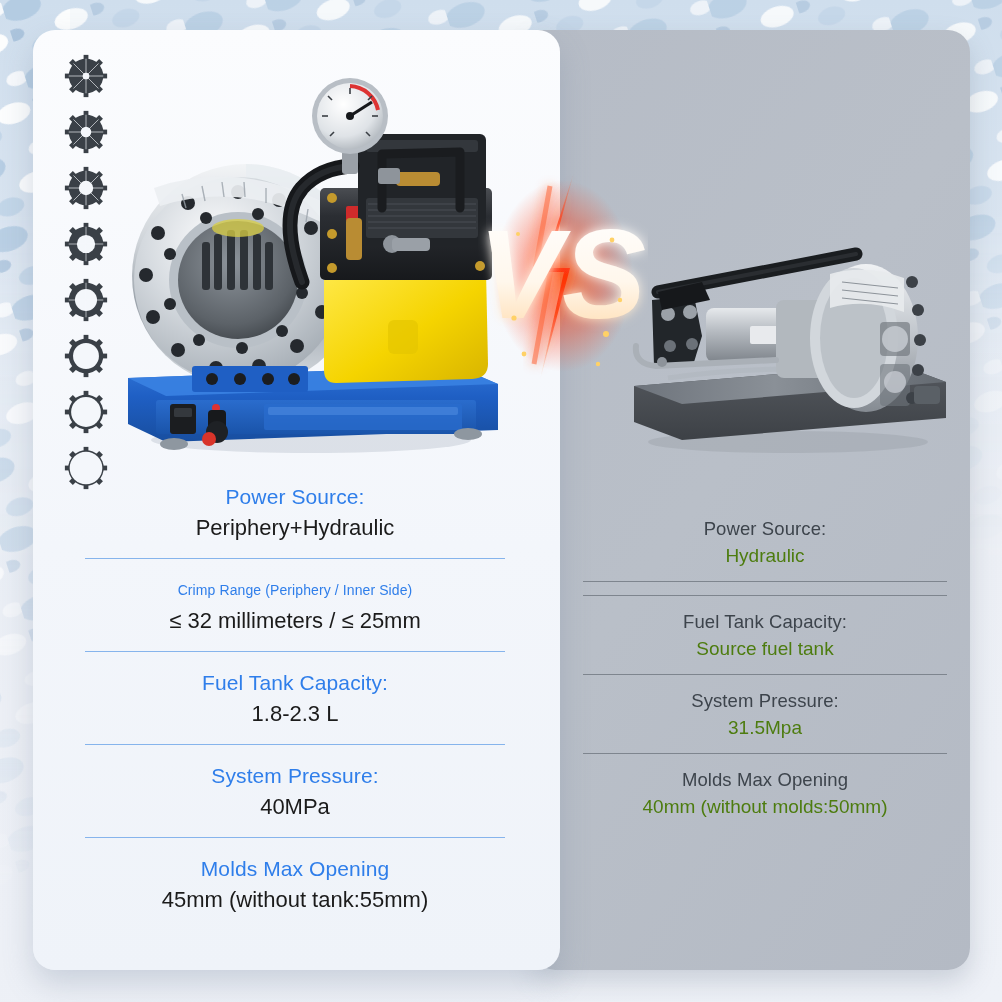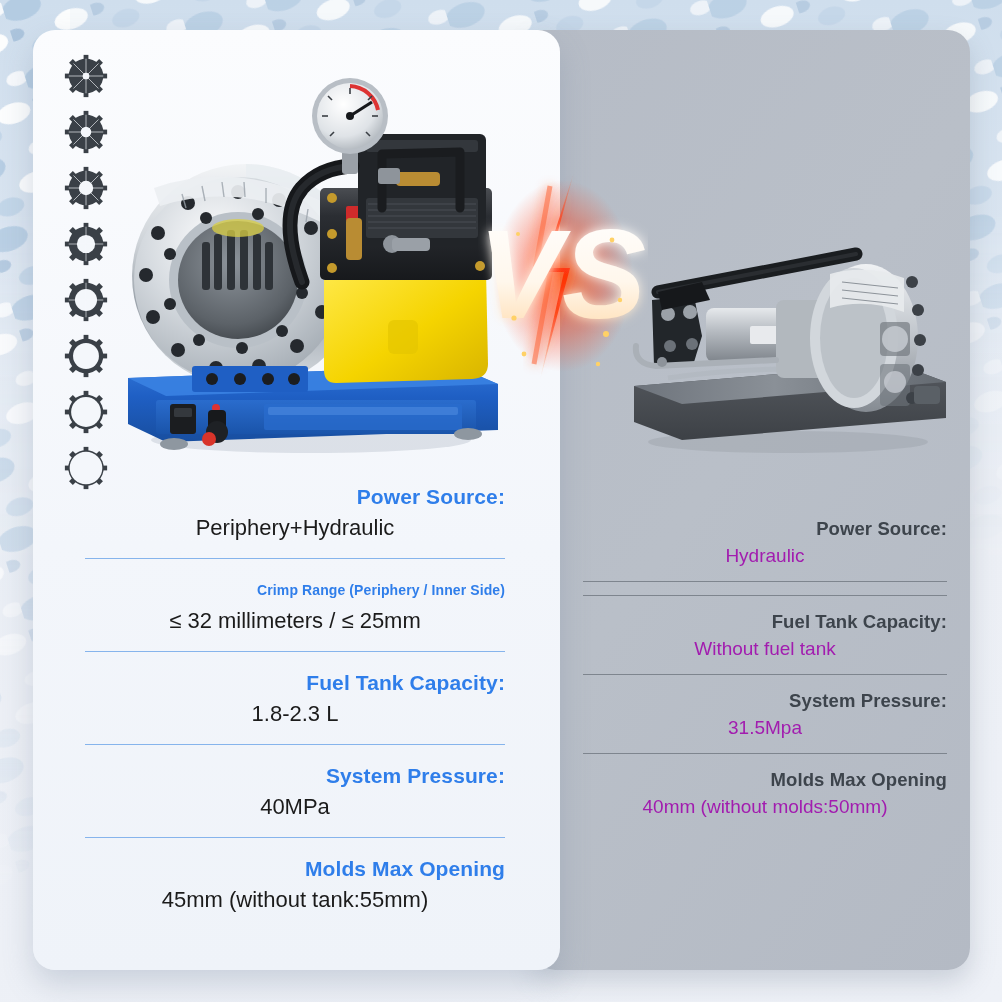--- a/index.html
+++ b/index.html
@@ -59,34 +59,34 @@
     position:absolute; left:478px; top:168px; width:170px; height:215px;
     pointer-events:none;
   }
 
   
   .spec-list{ position:absolute; }
   #left-specs{ left:85px; top:482px; width:420px; }
   #right-specs{ left:583px; top:516px; width:364px; }
 
   .spec-row{ text-align:center; }
-  .spec-label{ font-weight:bold; letter-spacing:.1px;text-align:right; }
+  .spec-label{ font-weight:normal; letter-spacing:.1px; }
   .spec-value{ }
 
   
   #left-specs .spec-label{ color:#2f7eea; font-size:21px; line-height:30px; }
   #left-specs .spec-value{ color:#1b1b1b; font-size:22px; line-height:32px; }
   #left-specs .divider{
     height:1px; background:#86b4ec; margin:14px 0 16px 0; width:100%;
   }
   #left-specs .spec-row.wide .spec-label{ font-size:14px; }
 
   
   #right-specs .spec-label{ color:#3d444c; font-size:18.5px; line-height:26px; }
-  #right-specs .spec-value{ color:#a21caf; font-size:19px; line-height:28px; }
+  #right-specs .spec-value{ color:#4d7c0f; font-size:19px; line-height:28px; }
   #right-specs .divider{
     height:1px; background:#7e858e; margin:11px 0 13px 0; width:100%;
   }
 </style>
 </head>
 <body>
 
 <div id="bg-base"></div>
 
 <svg id="bg-pattern" viewBox="0 0 1002 560" preserveAspectRatio="none">
@@ -612,21 +612,21 @@
     <div class="spec-value">Hydraulic</div>
   </div>
   <div class="divider"></div>
 
   <div class="spec-row">
   </div>
   <div class="divider"></div>
 
   <div class="spec-row">
     <div class="spec-label">Fuel Tank Capacity:</div>
-    <div class="spec-value">Without fuel tank</div>
+    <div class="spec-value">Source fuel tank</div>
   </div>
   <div class="divider"></div>
 
   <div class="spec-row">
     <div class="spec-label">System Pressure:</div>
     <div class="spec-value">31.5Mpa</div>
   </div>
   <div class="divider"></div>
 
   <div class="spec-row">

